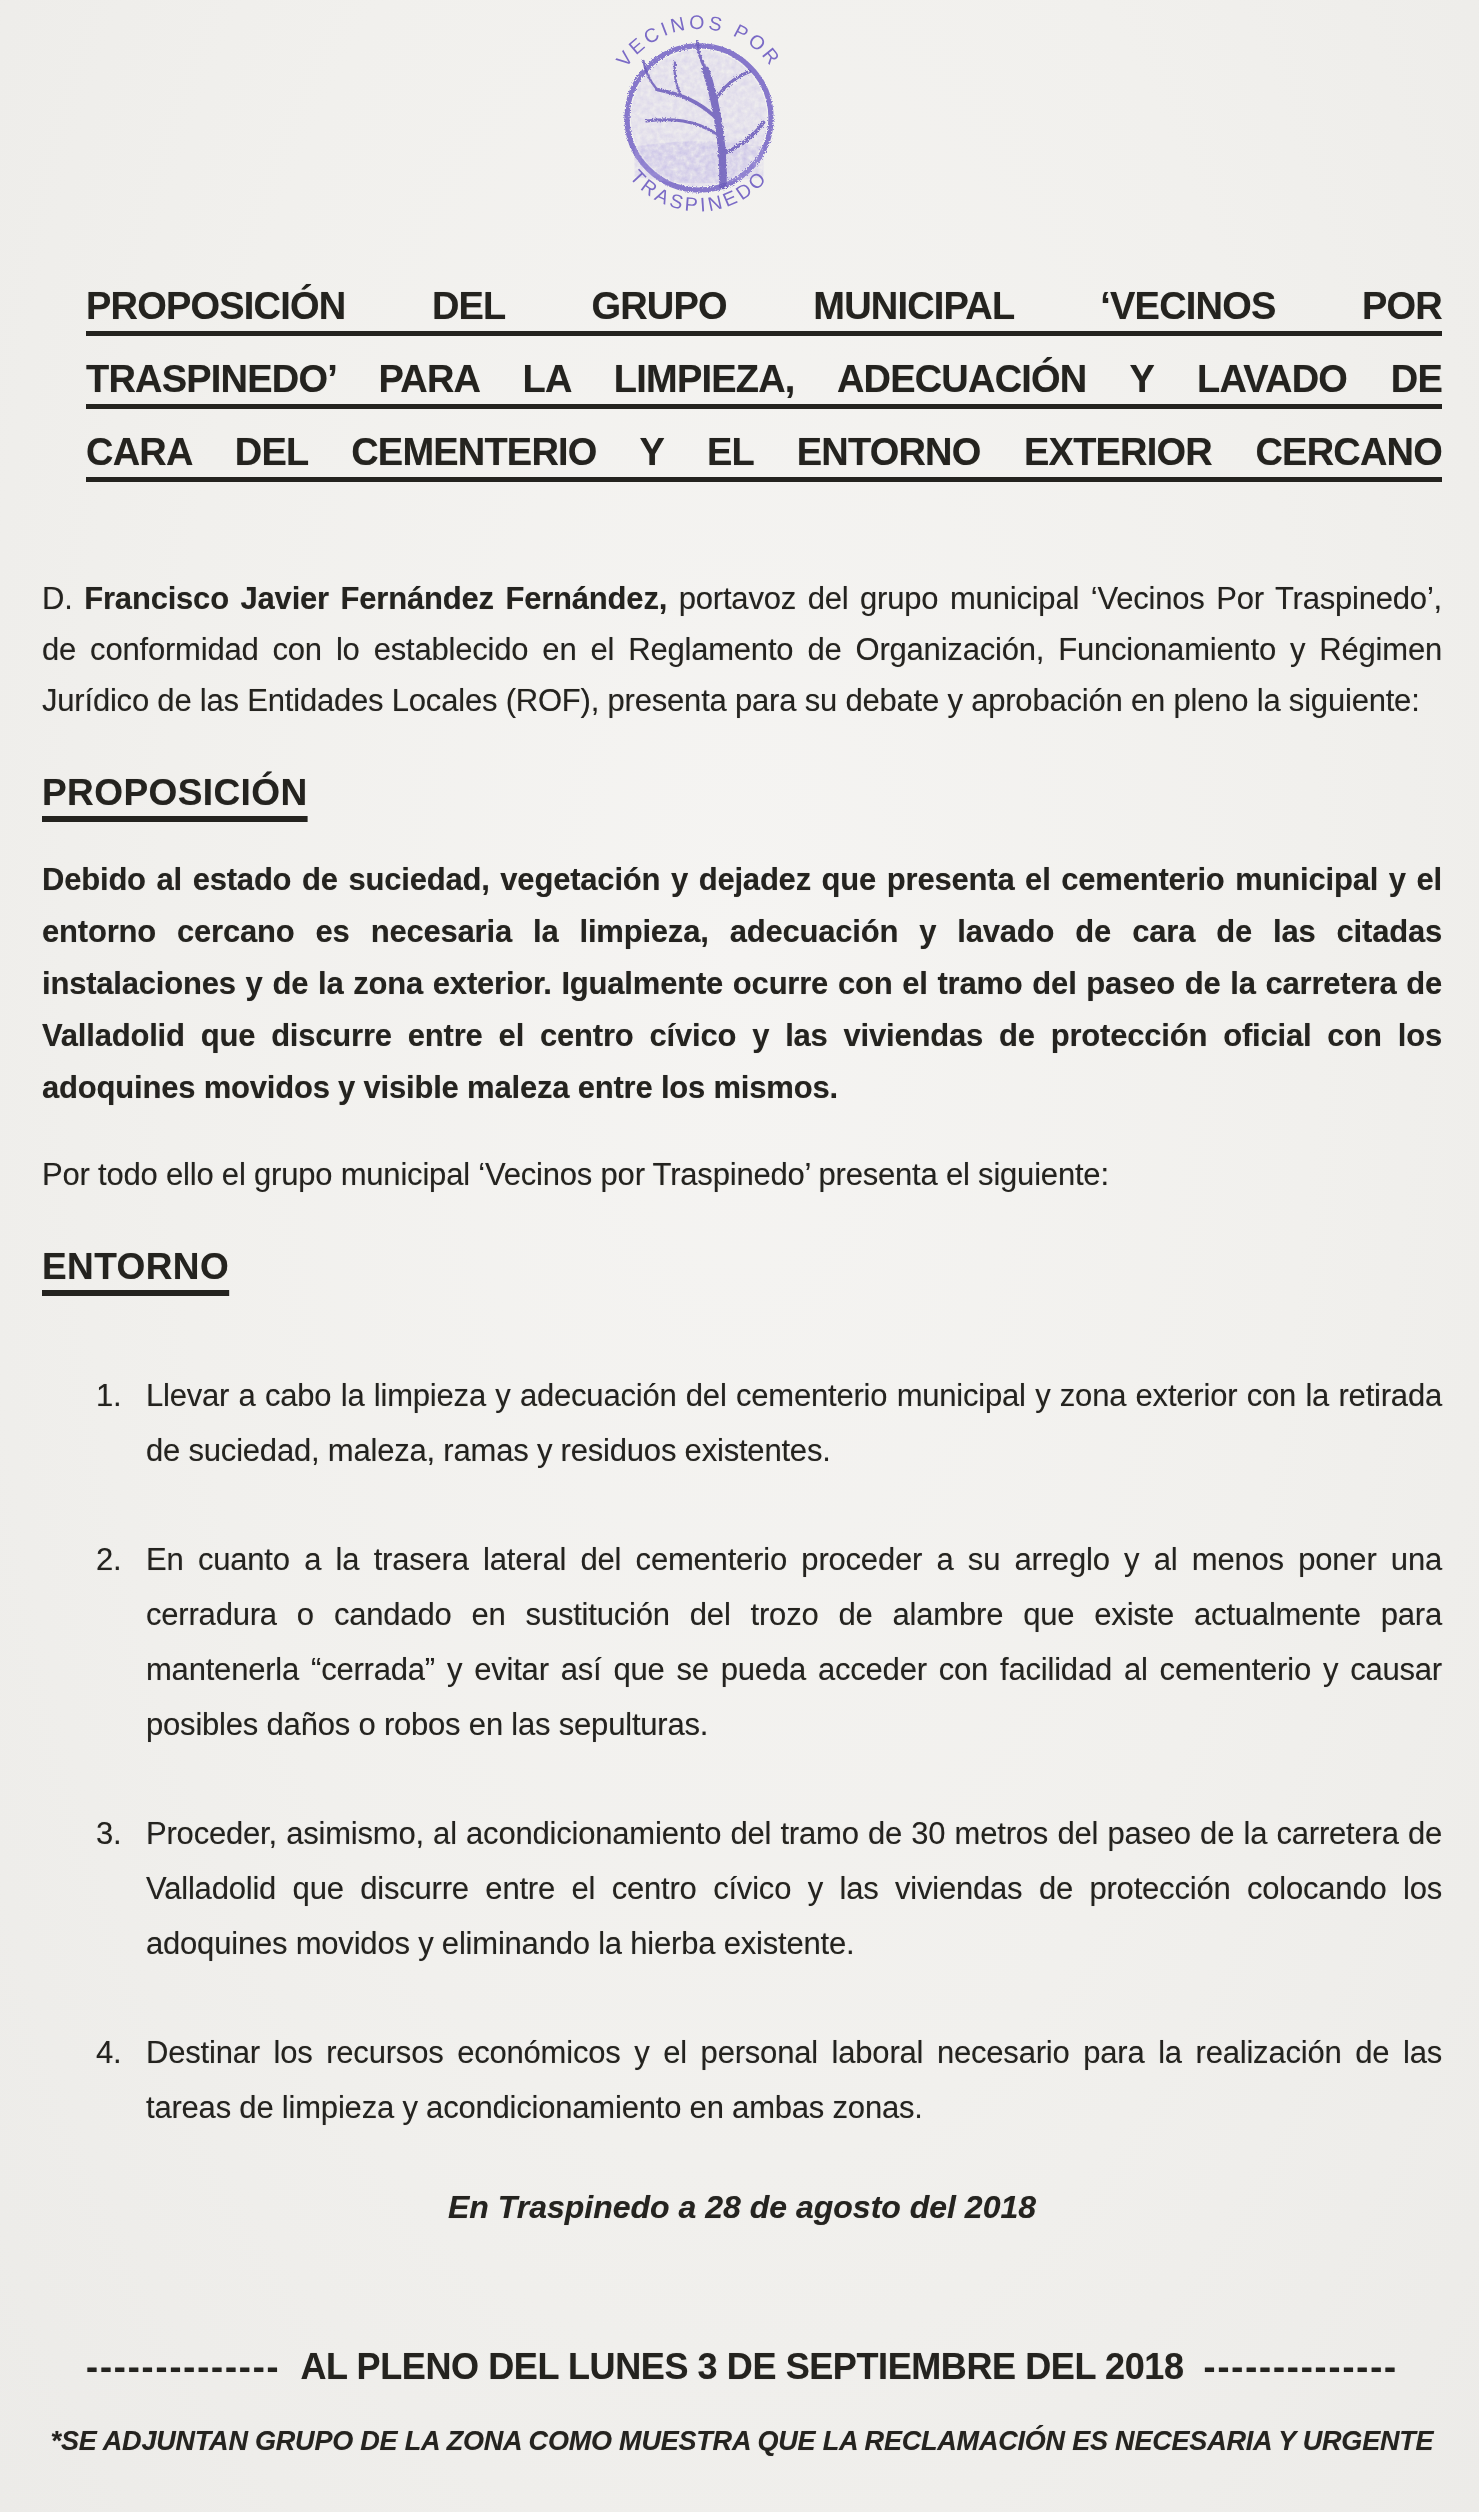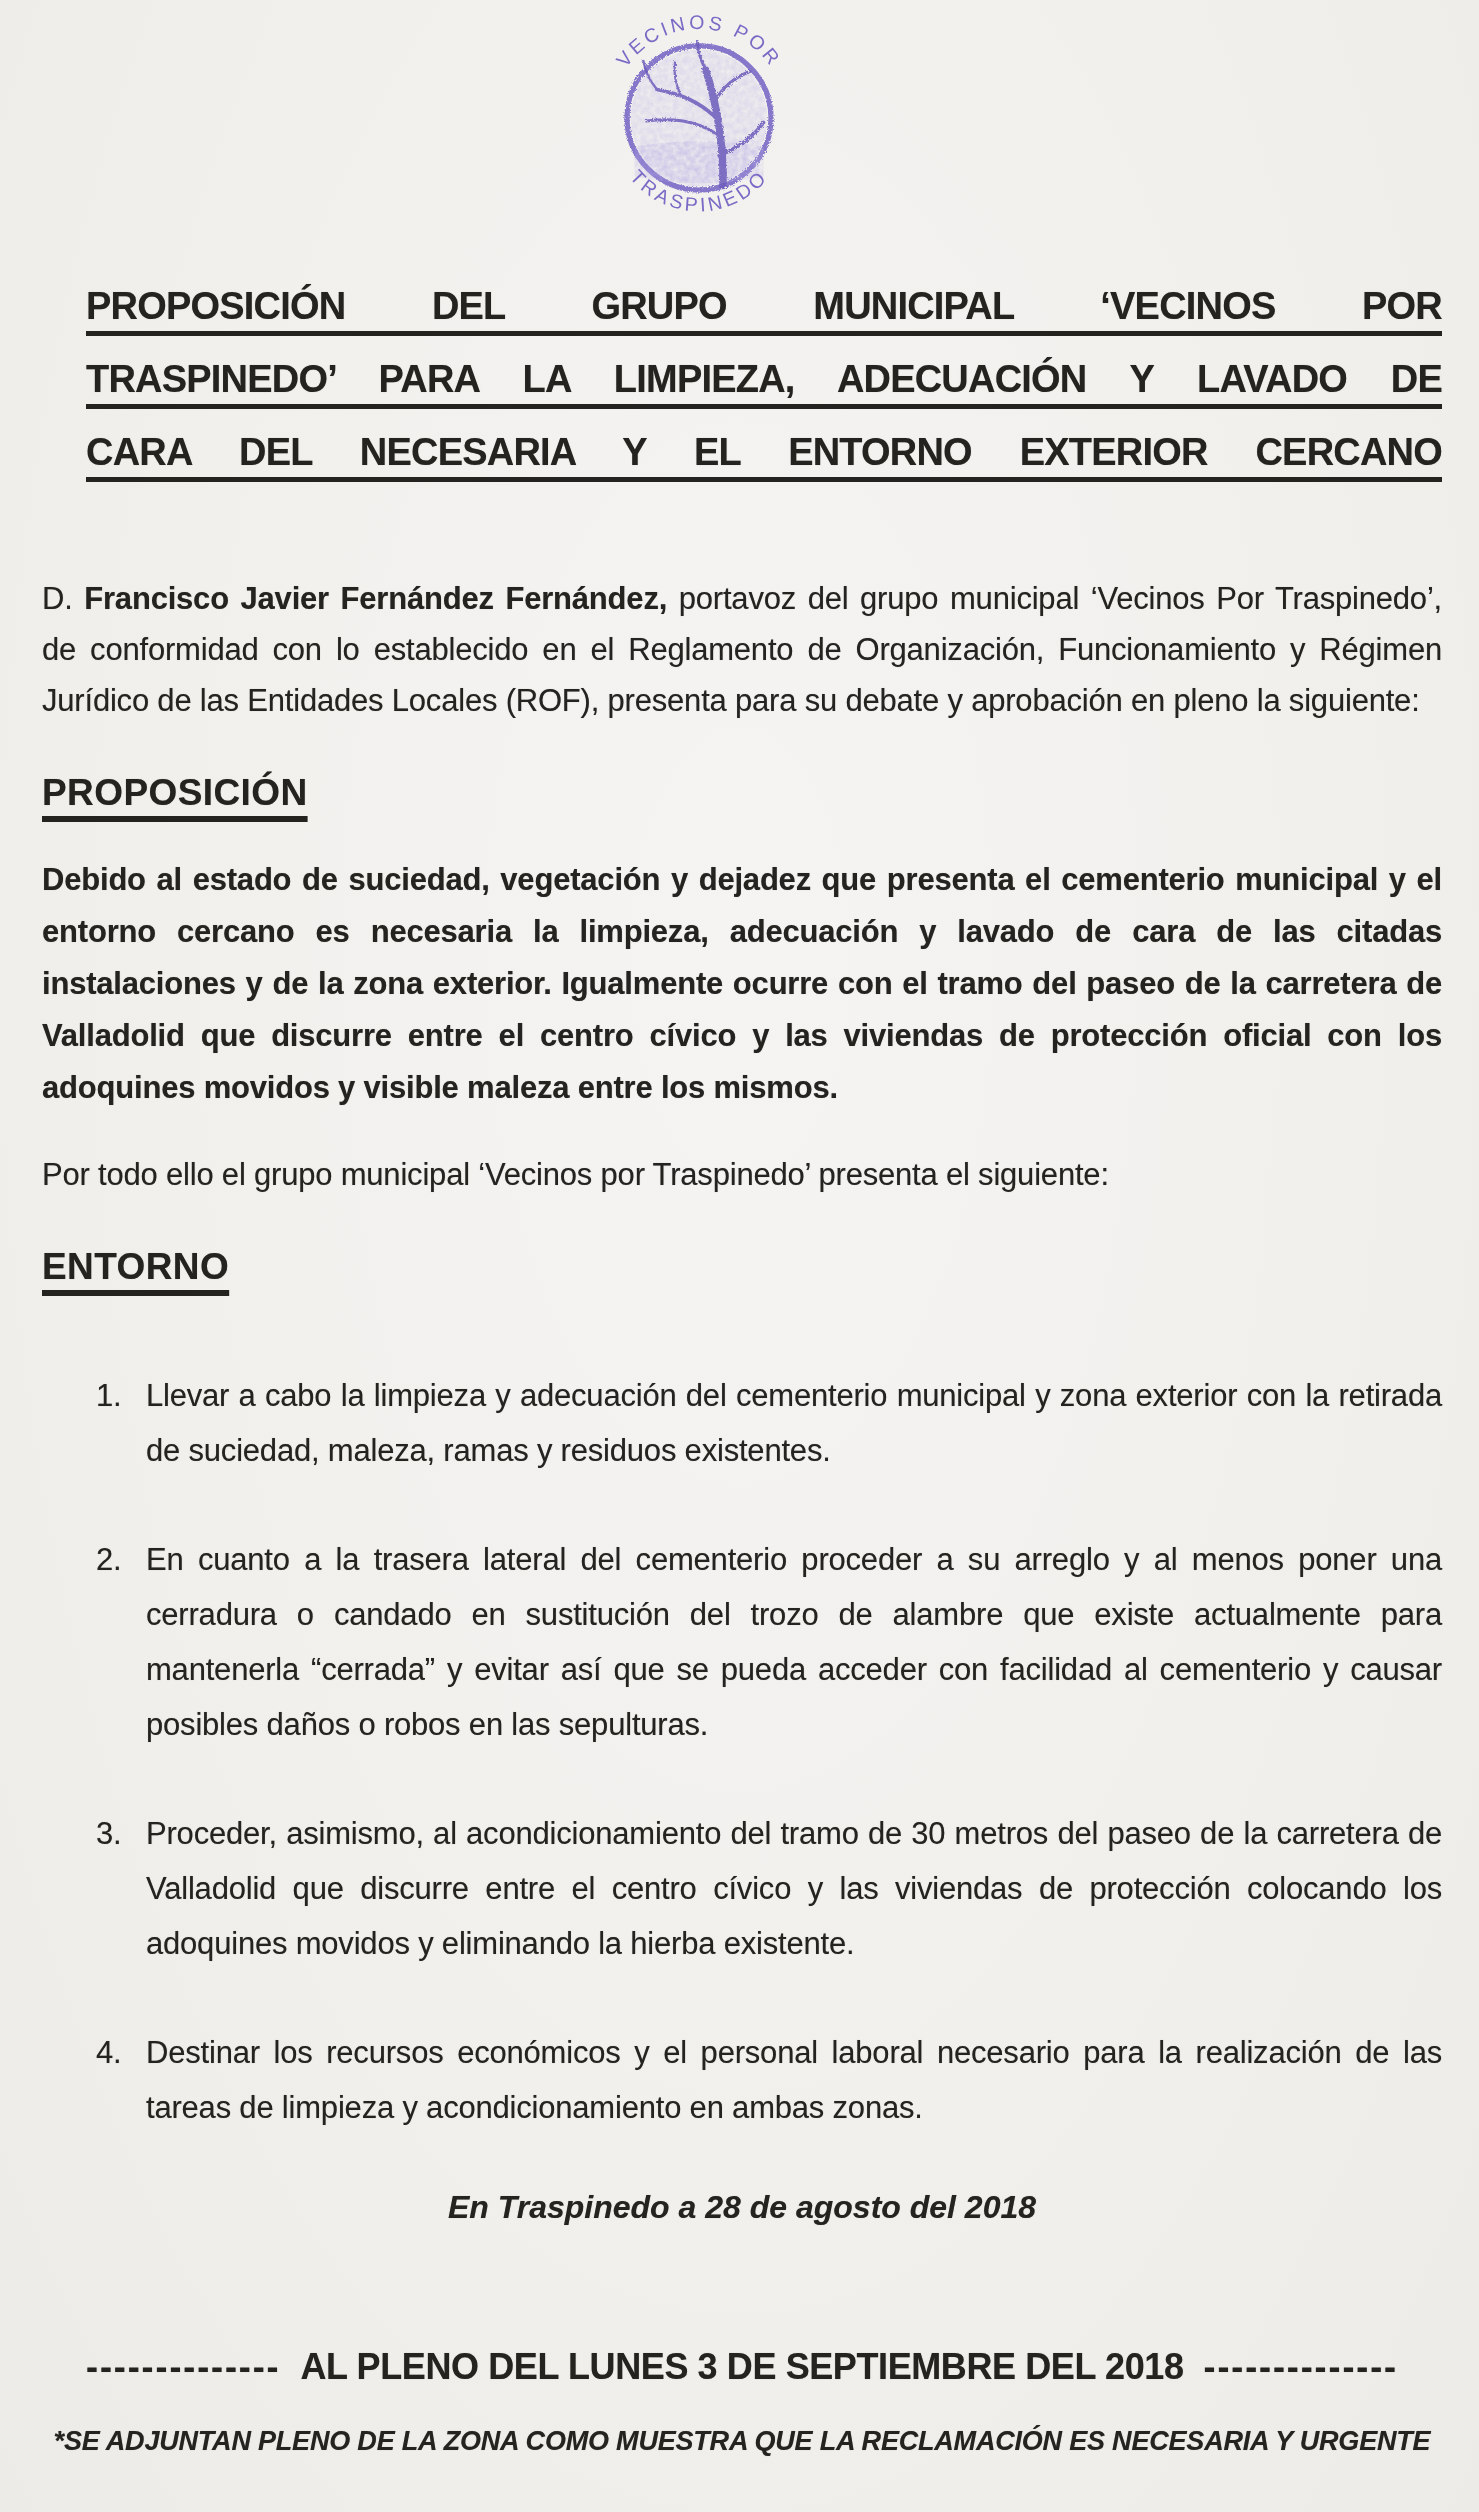--- a/index.html
+++ b/index.html
@@ -89,21 +89,21 @@
       </text>
       <text class="stamp-text" text-anchor="middle">
         <textPath href="#arcBot" startOffset="50%">TRASPINEDO</textPath>
       </text>
     </svg>
   </div>
 
   <div class="doc-title">
     <div class="title-line">PROPOSICIÓN DEL GRUPO MUNICIPAL ‘VECINOS POR</div>
     <div class="title-line">TRASPINEDO’ PARA LA LIMPIEZA, ADECUACIÓN Y LAVADO DE</div>
-    <div class="title-line">CARA DEL NECESARIA Y EL ENTORNO EXTERIOR CERCANO</div>
+    <div class="title-line">CARA DEL CEMENTERIO Y EL ENTORNO EXTERIOR CERCANO</div>
   </div>
 
   <p class="para intro"><span>D.</span> <span class="b">Francisco Javier Fernández Fernández,</span> <span>portavoz del grupo municipal ‘Vecinos Por Traspinedo’, de conformidad con lo establecido en el Reglamento de Organización, Funcionamiento y Régimen Jurídico de las Entidades Locales (ROF), presenta para su debate y aprobación en pleno la siguiente:</span></p>
 
   <div class="heading">
     <span>PROPOSICIÓN</span>
   </div>
 
   <p class="para para2">Debido al estado de suciedad, vegetación y dejadez que presenta el cementerio municipal y el entorno cercano es necesaria la limpieza, adecuación y lavado de cara de las citadas instalaciones y de la zona exterior. Igualmente ocurre con el tramo del paseo de la carretera de Valladolid que discurre entre el centro cívico y las viviendas de protección oficial con los adoquines movidos y visible maleza entre los mismos.</p>
 
@@ -129,16 +129,16 @@
     <div class="item">
       <div class="item-num">4.</div>
       <div class="item-text">Destinar los recursos económicos y el personal laboral necesario para la realización de las tareas de limpieza y acondicionamiento en ambas zonas.</div>
     </div>
   </div>
 
   <div class="dateline">En Traspinedo a 28 de agosto del 2018</div>
 
   <div class="pleno"><span class="dash">--------------</span><span class="mid">AL PLENO DEL LUNES 3 DE SEPTIEMBRE DEL 2018</span><span class="dash">--------------</span></div>
 
-  <div class="note">*SE ADJUNTAN PLENO DE LA ZONA COMO MUESTRA QUE LA RECLAMACIÓN ES NECESARIA Y URGENTE</div>
+  <div class="note">*SE ADJUNTAN GRUPO DE LA ZONA COMO MUESTRA QUE LA RECLAMACIÓN ES NECESARIA Y URGENTE</div>
 
 </div>
 
 
 </body></html>

